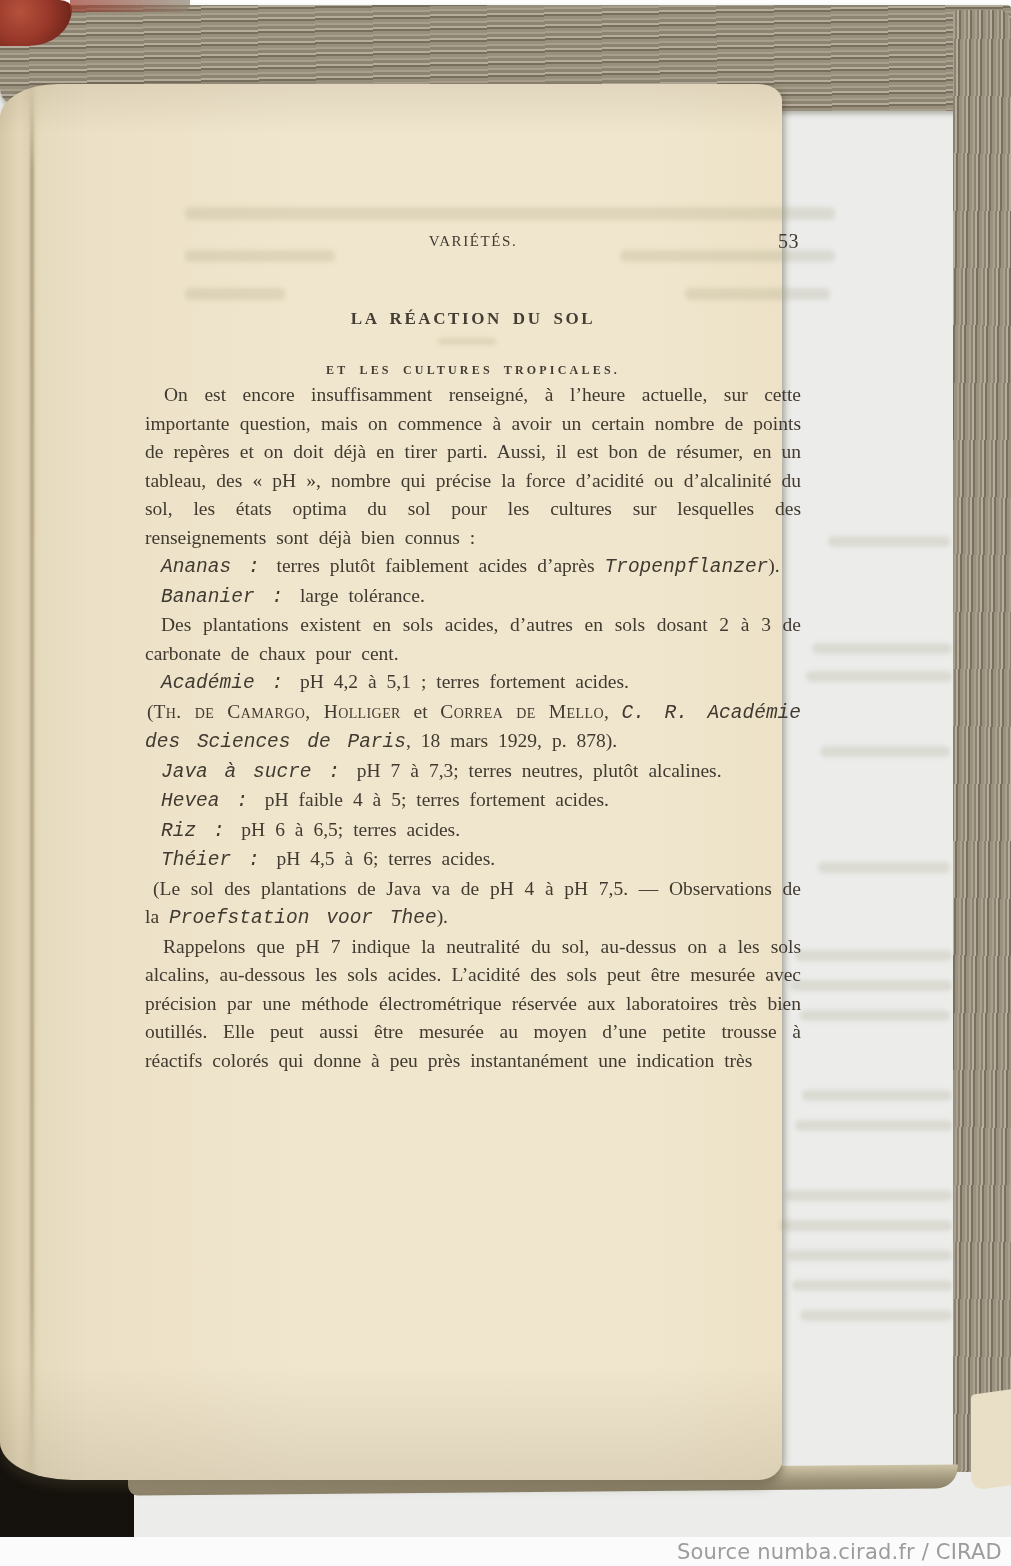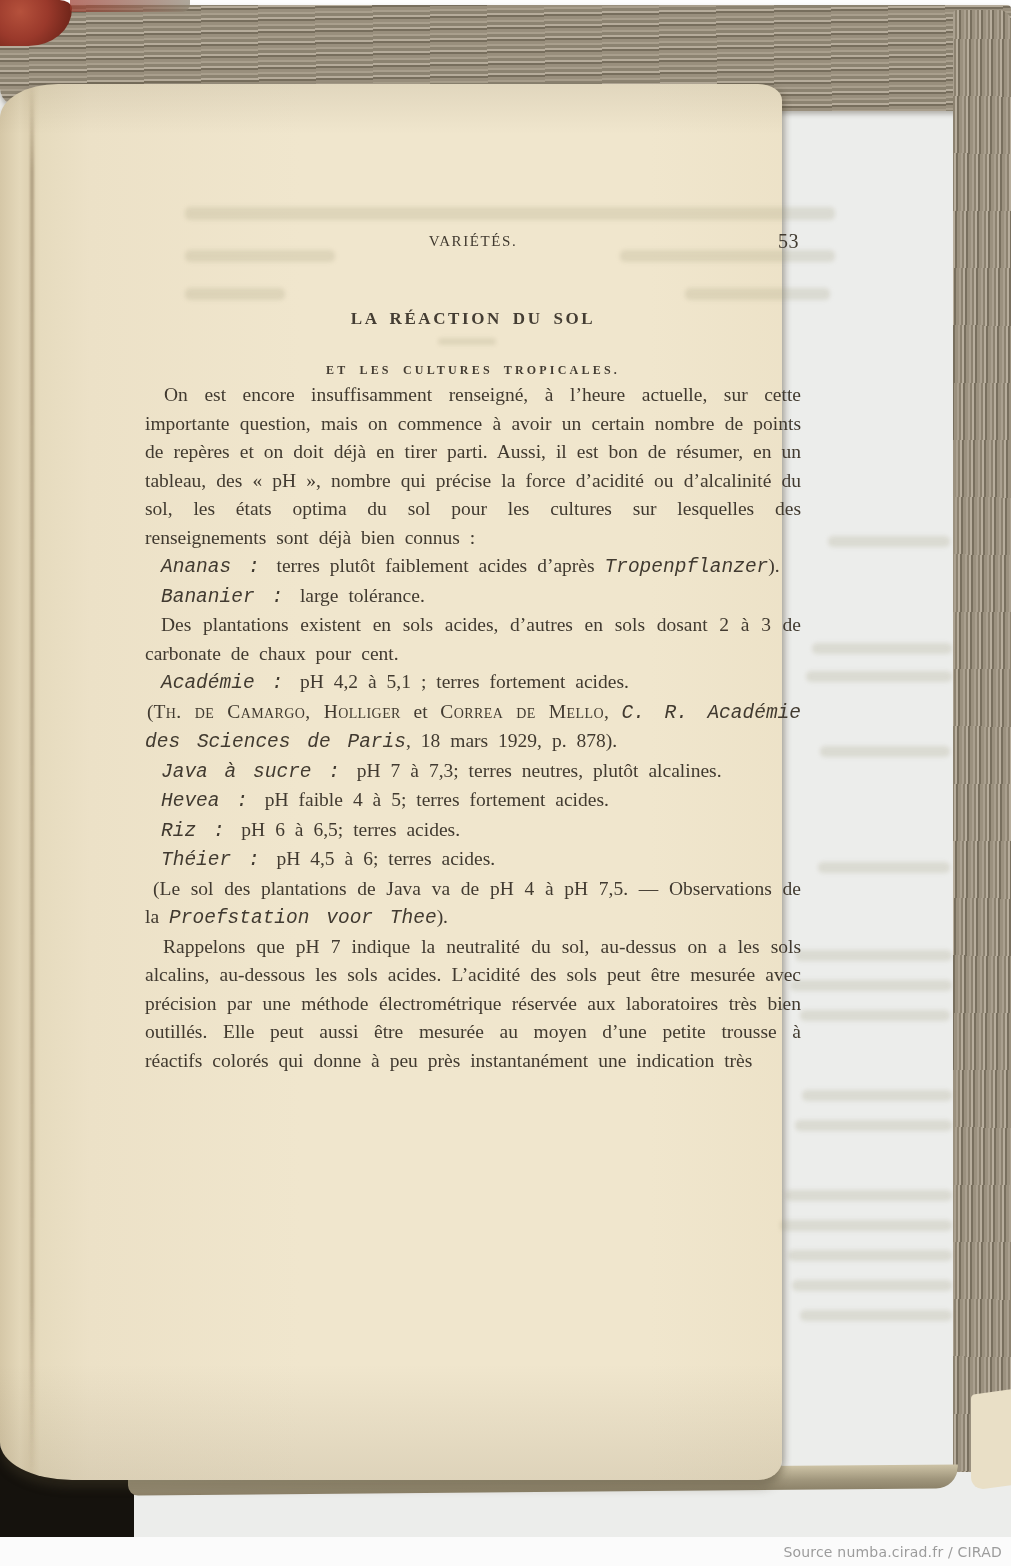--- a/index.html
+++ b/index.html
@@ -66,21 +66,21 @@
   p.note-tight{margin-top:6px;text-indent:2px;}
   p.note2{margin-top:10px;text-indent:8px;}
   p.closing{margin-top:36px;text-indent:18px;}
   .st-i{font-style:italic;font-family:Liberation Mono, monospace;}
   .st-sc{font-variant:small-caps;letter-spacing:.4px;}
 
   
   .attribution{position:absolute;left:0;bottom:0;width:100%;height:29px;z-index:5;
     background:#fbfbfb;display:flex;align-items:center;justify-content:flex-end;
     padding-right:9px;box-sizing:border-box;}
-  .attribution span{font-family:"DejaVu Sans", sans-serif;font-size:14px;color:#9c9c9c;letter-spacing:.2px;}
+  .attribution span{font-family:"DejaVu Sans", sans-serif;font-size:21px;color:#9c9c9c;letter-spacing:.2px;}
 </style>
 </head>
 <body>
 
 <div class="photo">
 
   <div class="edge-top"></div>
   <div class="marble"></div>
   <div class="marble-sliver"></div>
   <div class="edge-right"></div>

